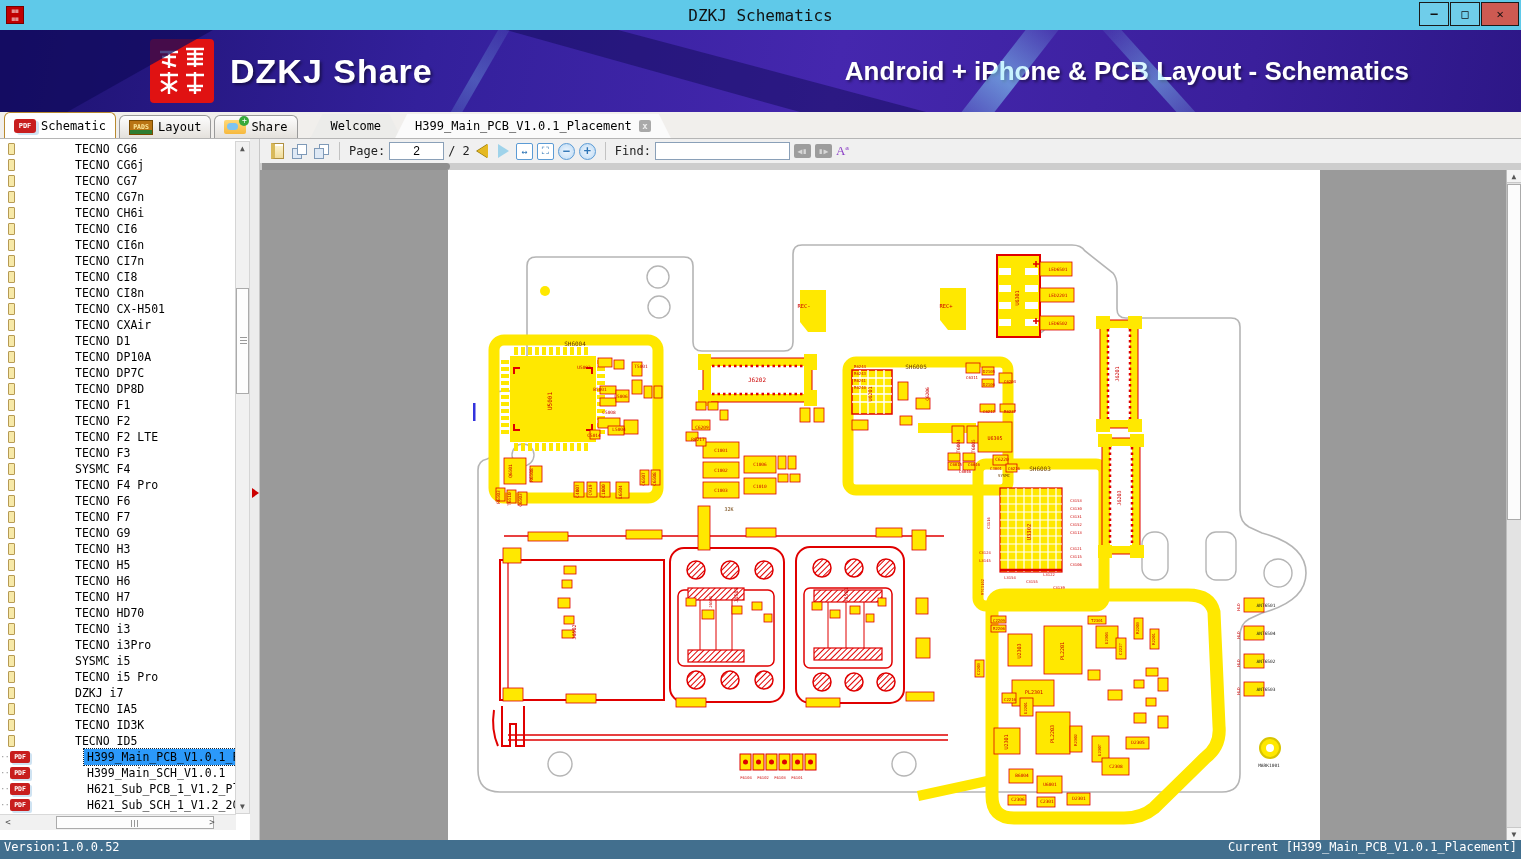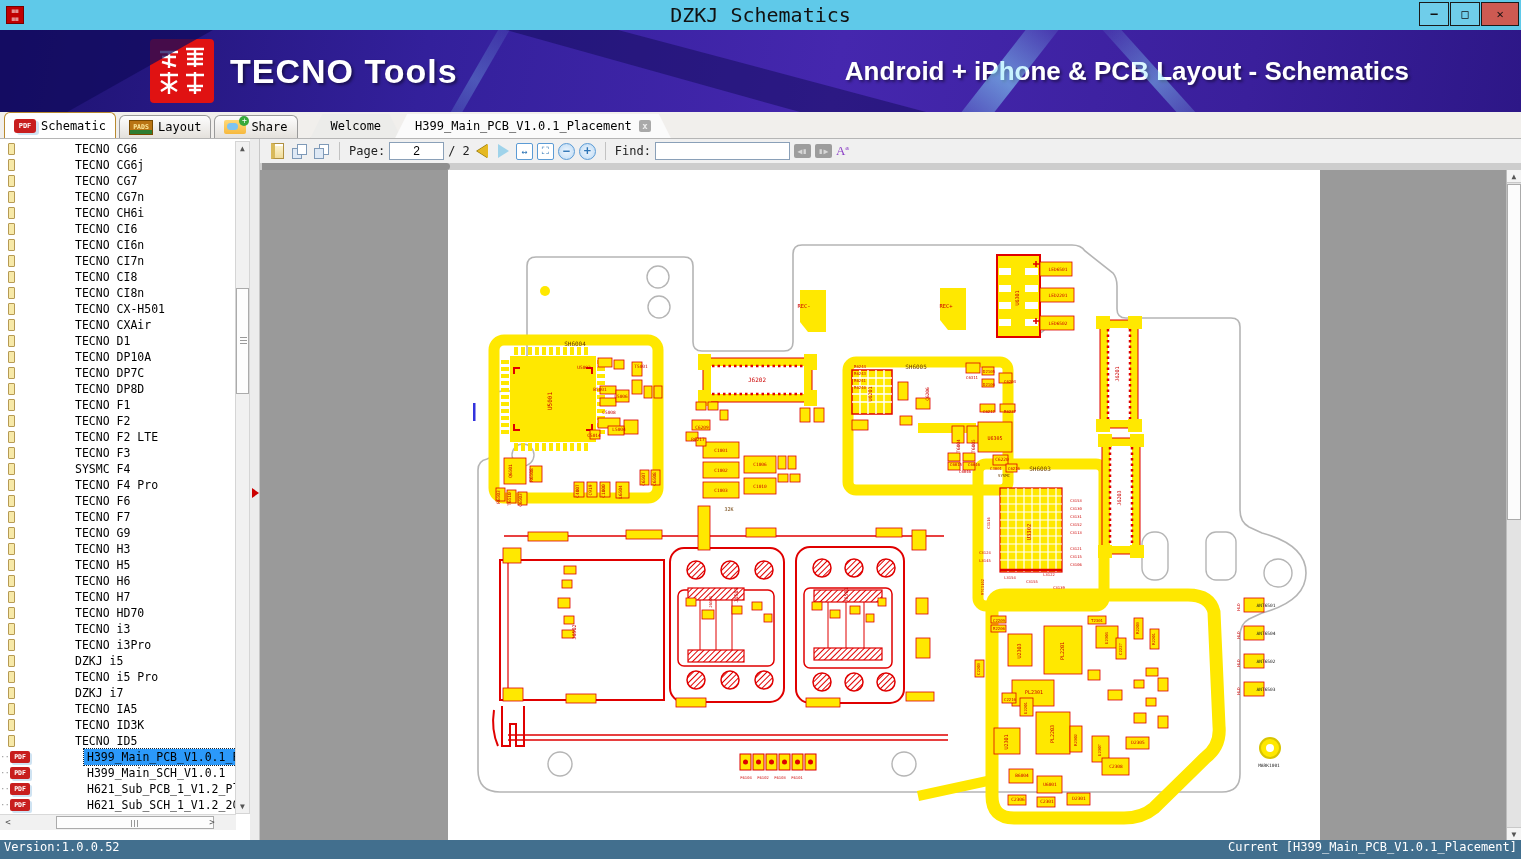--- a/index.html
+++ b/index.html
@@ -2,21 +2,21 @@
 <html><head>
 <meta charset="utf-8">
 <style>
   * { margin:0; padding:0; box-sizing:border-box; }
   html,body { width:1521px; height:859px; overflow:hidden; background:#444; }
   .app { position:relative; width:1521px; height:859px; font-family:"DejaVu Sans Mono", monospace; user-select:none; }
 
   
   .titlebar { position:relative; height:30px; background:#5fc9e9; display:flex; align-items:center; }
   .appicon { width:18px; height:18px; margin-left:6px; background:#c00000; border:1px solid #7a0000; color:#fff; font-size:6px; line-height:8px; text-align:center; overflow:hidden; }
-  .titletext { position:absolute; left:0; right:0; text-align:center; font-size:20px; color:#111; }
+  .titletext { position:absolute; left:0; right:0; text-align:center; font-size:16px; color:#111; }
   .winbtns { position:absolute; right:2px; top:2px; display:flex; height:24px; }
   .winbtn { width:30px; height:24px; display:flex; align-items:center; justify-content:center; border:1px solid #1a1a1a; background:#6fcdea; font-size:12px; font-weight:bold; color:#111; margin-left:1px; }
   .winbtn.close { width:38px; background:#cd5a52; }
 
   
   .banner { position:relative; height:82px; background:linear-gradient(100deg,#1d1270 0%,#33209b 28%,#4527ae 55%,#3a1f9b 82%,#2d1787 100%); overflow:hidden; display:flex; align-items:center; }
   .banner .poly1 { position:absolute; left:0; top:0; width:560px; height:82px; background:#120b5e; clip-path:polygon(0 0,38% 0,12% 100%,0 100%); opacity:.75; }
   .banner .poly2 { position:absolute; left:380px; top:0; width:700px; height:82px; background:#0e0950; clip-path:polygon(18% 0,34% 0,78% 100%,60% 100%); opacity:.45; }
   .beam { position:absolute; top:-40px; width:26px; height:180px; background:linear-gradient(180deg,rgba(130,225,255,0),rgba(140,230,255,.55),rgba(130,225,255,0)); }
   .beam.b1 { left:990px; transform:rotate(38deg); }
@@ -115,21 +115,21 @@
     <div class="logo" title="东震科技">
       <svg width="52" height="52" viewBox="0 0 52 52">
         <g stroke="#fff" stroke-width="2.4" fill="none">
           <path d="M4 7 h18 M6 12 h14 M13 7 v16 M6 17 l14 4"></path>
           <path d="M30 4 h18 M31 9 h16 M31 14 h16 M31 19 h16 M39 4 v18"></path>
           <path d="M4 30 h18 M13 27 v22 M5 36 l16 10 M21 36 l-16 10"></path>
           <path d="M30 30 h18 M39 27 v10 M31 41 h16 M33 45 h12 M39 37 v12"></path>
         </g>
       </svg>
     </div>
-    <div class="appname">TECNO Tools</div>
+    <div class="appname">DZKJ Share</div>
     <div class="tagline">Android + iPhone &amp; PCB Layout - Schematics</div>
   </div>
 
   <div class="tabbar">
     <div class="rtab active">
       <span class="ico-pdf">PDF</span>
       <span>Schematic</span>
     </div>
     <div class="rtab">
       <span class="ico-pads">PADS</span>
@@ -277,21 +277,21 @@
           <div class="sb-item">
             <span class="sb-folder-ico"></span>
             <span class="sb-label">TECNO i3</span>
           </div>
           <div class="sb-item">
             <span class="sb-folder-ico"></span>
             <span class="sb-label">TECNO i3Pro</span>
           </div>
           <div class="sb-item">
             <span class="sb-folder-ico"></span>
-            <span class="sb-label">DZKJ i5</span>
+            <span class="sb-label">SYSMC i5</span>
           </div>
           <div class="sb-item">
             <span class="sb-folder-ico"></span>
             <span class="sb-label">TECNO i5 Pro</span>
           </div>
           <div class="sb-item">
             <span class="sb-folder-ico"></span>
             <span class="sb-label">DZKJ i7</span>
           </div>
           <div class="sb-item">

